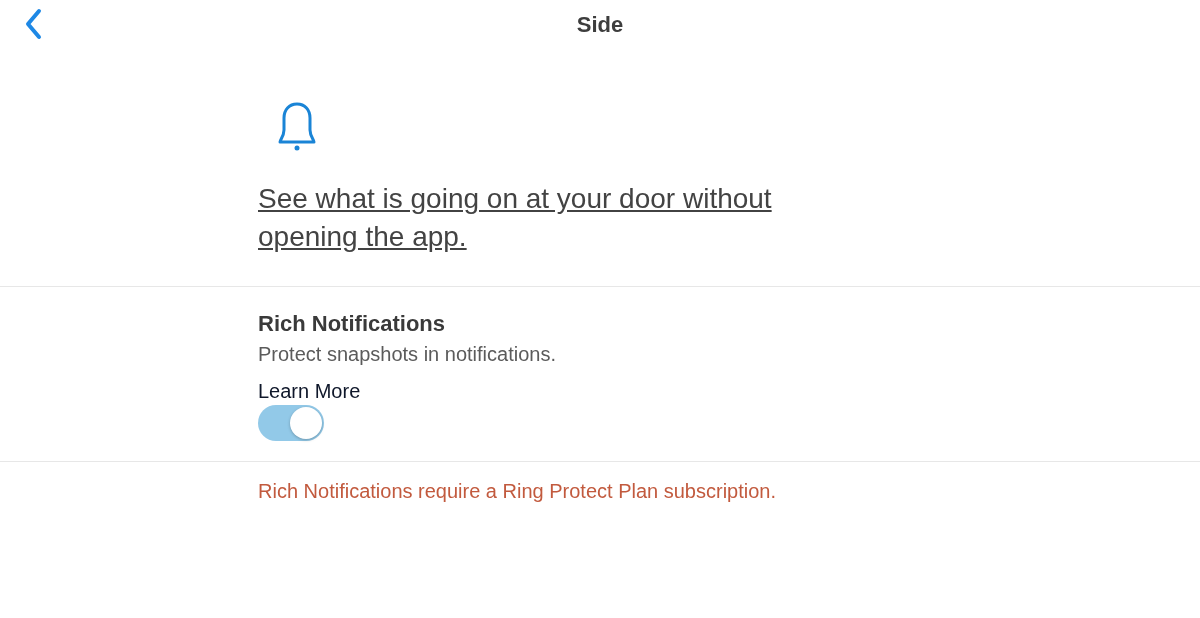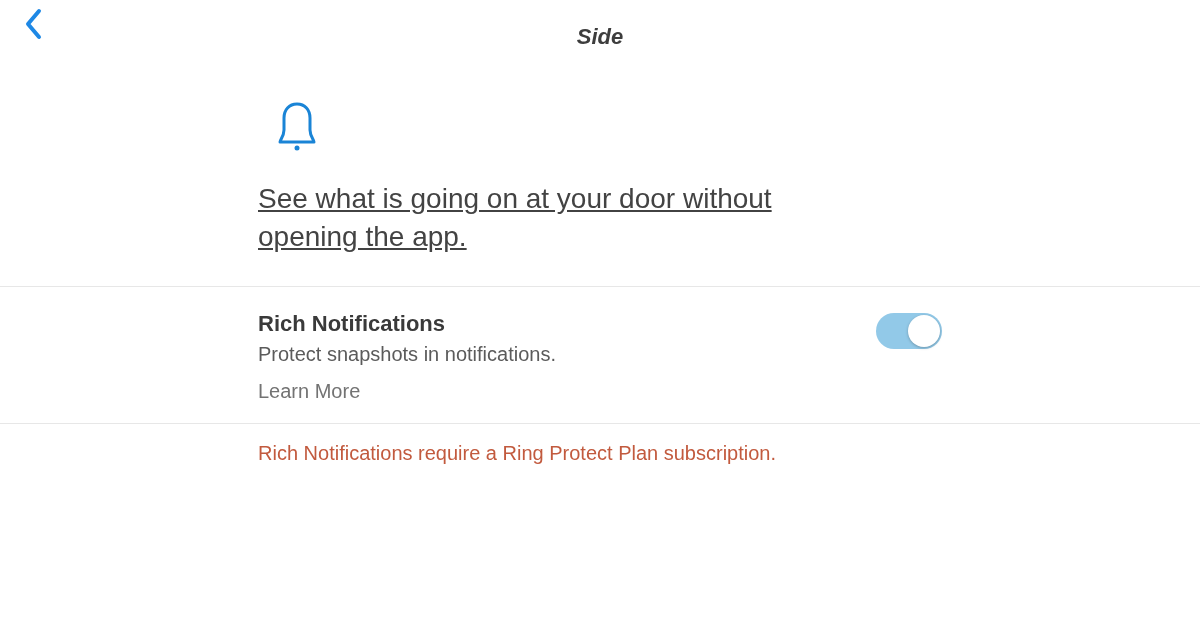--- a/index.html
+++ b/index.html
@@ -7,23 +7,22 @@
     width: 1200px;
     height: 618px;
     background: #ffffff;
     font-family: -apple-system, BlinkMacSystemFont, "Segoe UI", Helvetica, Arial, sans-serif;
     color: #424242;
   }
   .header {
     position: relative;
     height: 50px;
     display: flex;
-    align-items: flex-end;
+    align-items: center;
     justify-content: center;
-    font-style: italic;
   }
   .back-button {
     position: absolute;
     left: 16px;
     top: 6px;
     width: 36px;
     height: 36px;
     display: flex;
     align-items: center;
     justify-content: center;
@@ -60,39 +59,40 @@
     border: none;
     border-top: 1px solid #e7e7e7;
     width: 1200px;
     margin-left: -258px;
   }
   .setting-row {
     display: flex;
     align-items: flex-start;
     padding-top: 24px;
     padding-bottom: 20px;
+    flex-direction: column;
   }
   .setting-text {
     flex: 1;
   }
   .setting-title {
     font-size: 22px;
     font-weight: 600;
     color: #3a3a3a;
     margin-bottom: 6px;
   }
   .setting-desc {
     font-size: 20px;
     color: #5b5b5b;
     margin-bottom: 14px;
   }
   .learn-more {
     font-size: 20px;
     font-weight: 500;
-    color: #737373;
+    color: #0f172a;
     cursor: pointer;
   }
   .toggle {
     position: relative;
     width: 66px;
     height: 36px;
     background: #92c9e8;
     border-radius: 18px;
     cursor: pointer;
     margin-top: 2px;

